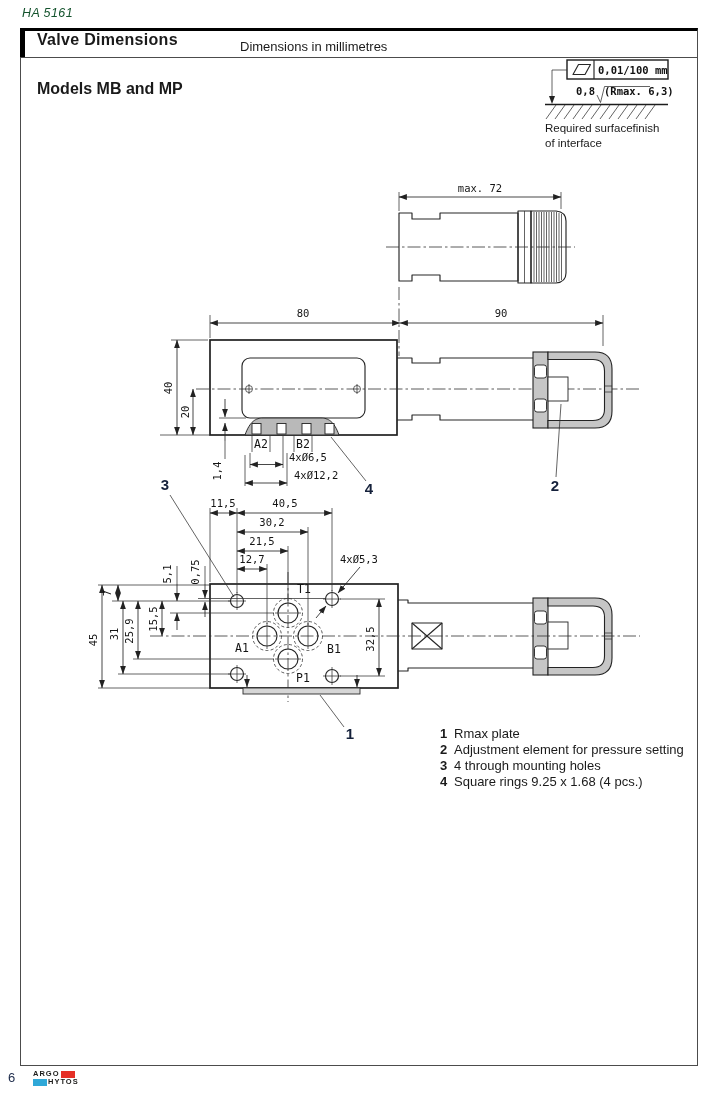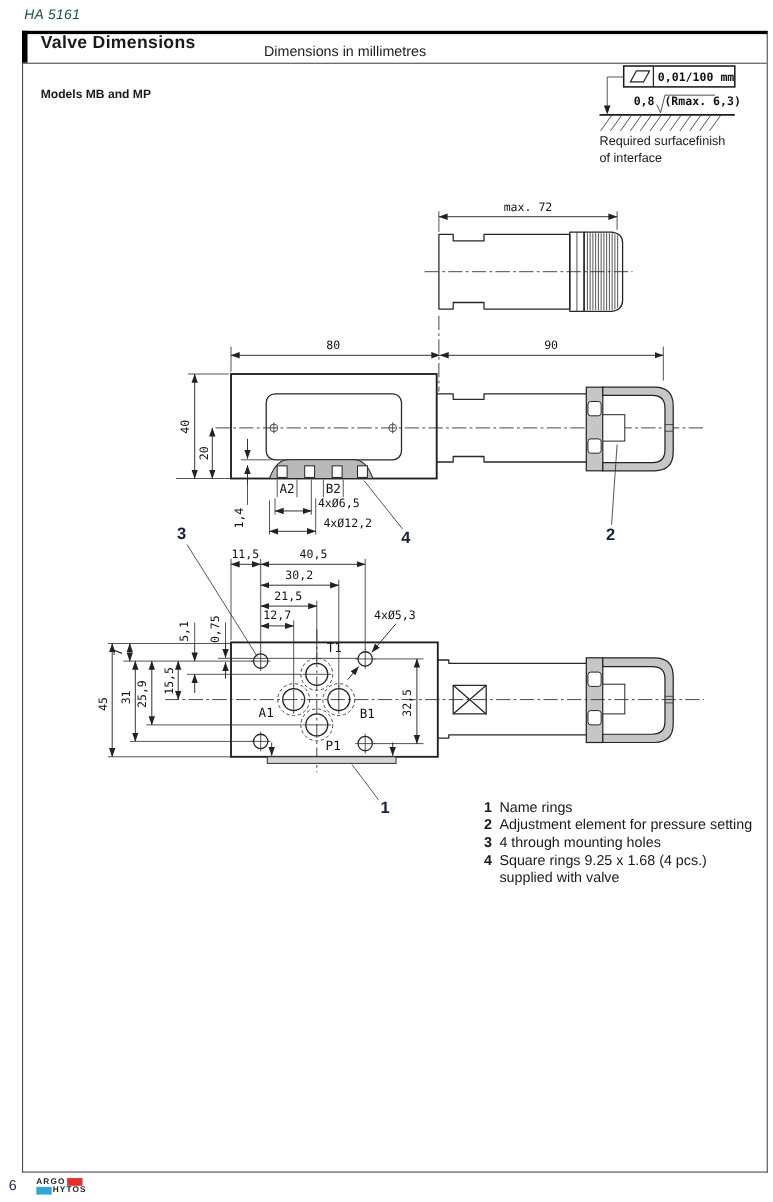--- a/index.html
+++ b/index.html
@@ -4,21 +4,21 @@
 <style>
   html,body{margin:0;padding:0;background:#ffffff;}
   body{width:703px;height:1093px;position:relative;font-family:"Liberation Sans",sans-serif;color:#1a1a1a;overflow:hidden;}
   .abs{position:absolute;}
   .doc-code{left:22px;top:6px;font-size:12.5px;color:#14532d;letter-spacing:.4px;font-style:italic;}
   .page-border{left:20px;top:28px;width:676px;height:1034px;border:1px solid #4c4c4c;border-top:3.5px solid #000;}
   .header-bar{left:20px;top:28px;width:5px;height:29px;background:#000;}
   .header-sep{left:20px;top:57px;width:677px;height:1px;background:#4c4c4c;}
   .title{left:37px;top:31px;font-size:16px;font-weight:700;letter-spacing:.3px;}
   .subtitle{left:240px;top:39px;font-size:13px;text-align:right;}
-  .section{left:37px;top:80px;font-size:11px;font-weight:700;}
+  .section{left:37px;top:80px;font-size:16px;font-weight:700;}
   .legend{left:440px;top:726px;font-size:13px;line-height:16px;}
   .legend-row{display:flex;}
   .legend-num{width:14px;font-weight:700;flex:0 0 14px;}
   .legend-cont{margin-left:14px;}
   .page-num{left:8px;top:1070px;font-size:13px;color:#1c2a4a;}
   .logo{left:33px;top:1070px;width:48px;font-size:0;line-height:0;}
   .logo-row{display:flex;align-items:flex-end;height:8px;}
   .logo-txt{font-family:"Liberation Sans",sans-serif;font-size:7.5px;font-weight:700;letter-spacing:1px;color:#1d1d1b;line-height:8px;}
   .logo-red{width:14px;height:7px;background:#e53027;margin-left:1px;}
   .logo-blue{width:14px;height:7px;background:#2fa8d8;margin-right:1px;}
@@ -306,35 +306,34 @@
     <line x1="556" y1="477" x2="561" y2="404" class="thin"></line>
     <text class="co" x="555" y="491" text-anchor="middle">2</text>
     <line x1="344" y1="727" x2="320" y2="695" class="thin"></line>
     <text class="co" x="350" y="739" text-anchor="middle">1</text>
   </g>
 </svg>
 
 <div class="abs legend">
   <div class="legend-row">
     <span class="legend-num">1</span>
-    <span>Name rings</span>
+    <span>Rmax plate</span>
   </div>
   <div class="legend-row">
     <span class="legend-num">2</span>
     <span>Adjustment element for pressure setting</span>
   </div>
   <div class="legend-row">
     <span class="legend-num">3</span>
     <span>4 through mounting holes</span>
   </div>
   <div class="legend-row">
     <span class="legend-num">4</span>
     <span>Square rings 9.25 x 1.68 (4 pcs.)</span>
   </div>
-  <div class="legend-cont">supplied with valve</div>
 </div>
 
 <div class="abs page-num">6</div>
 <div class="abs logo">
   <div class="logo-row">
     <span class="logo-txt">ARGO</span>
     <span class="logo-red"></span>
   </div>
   <div class="logo-row">
     <span class="logo-blue"></span>

